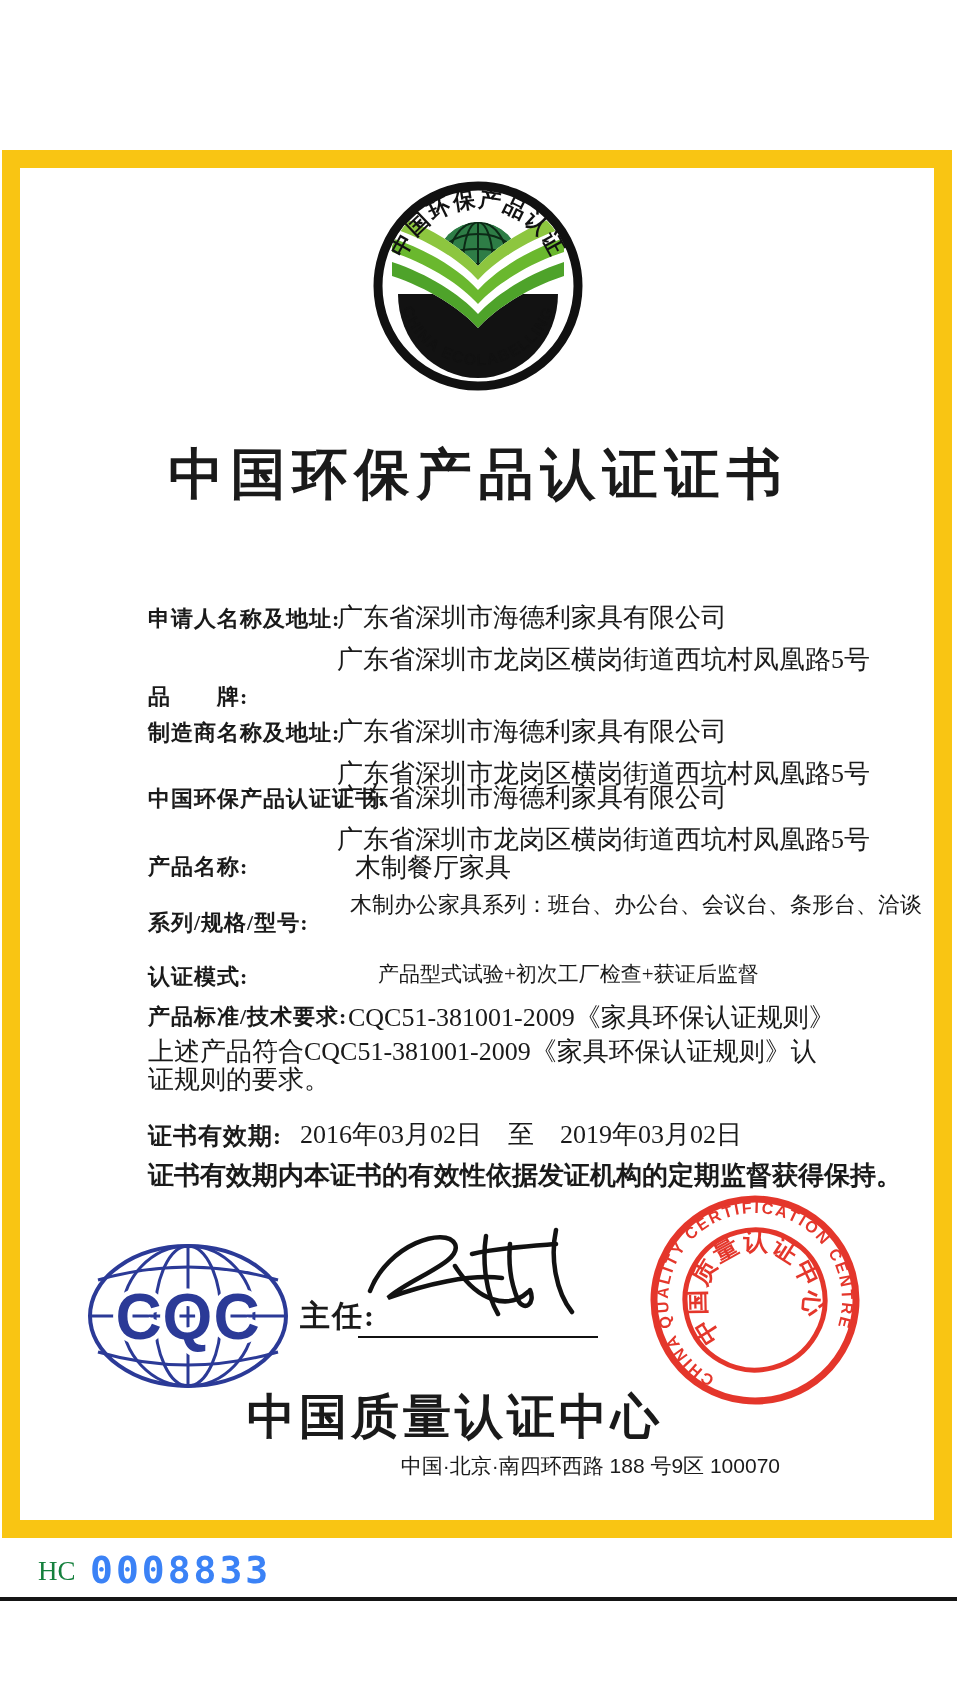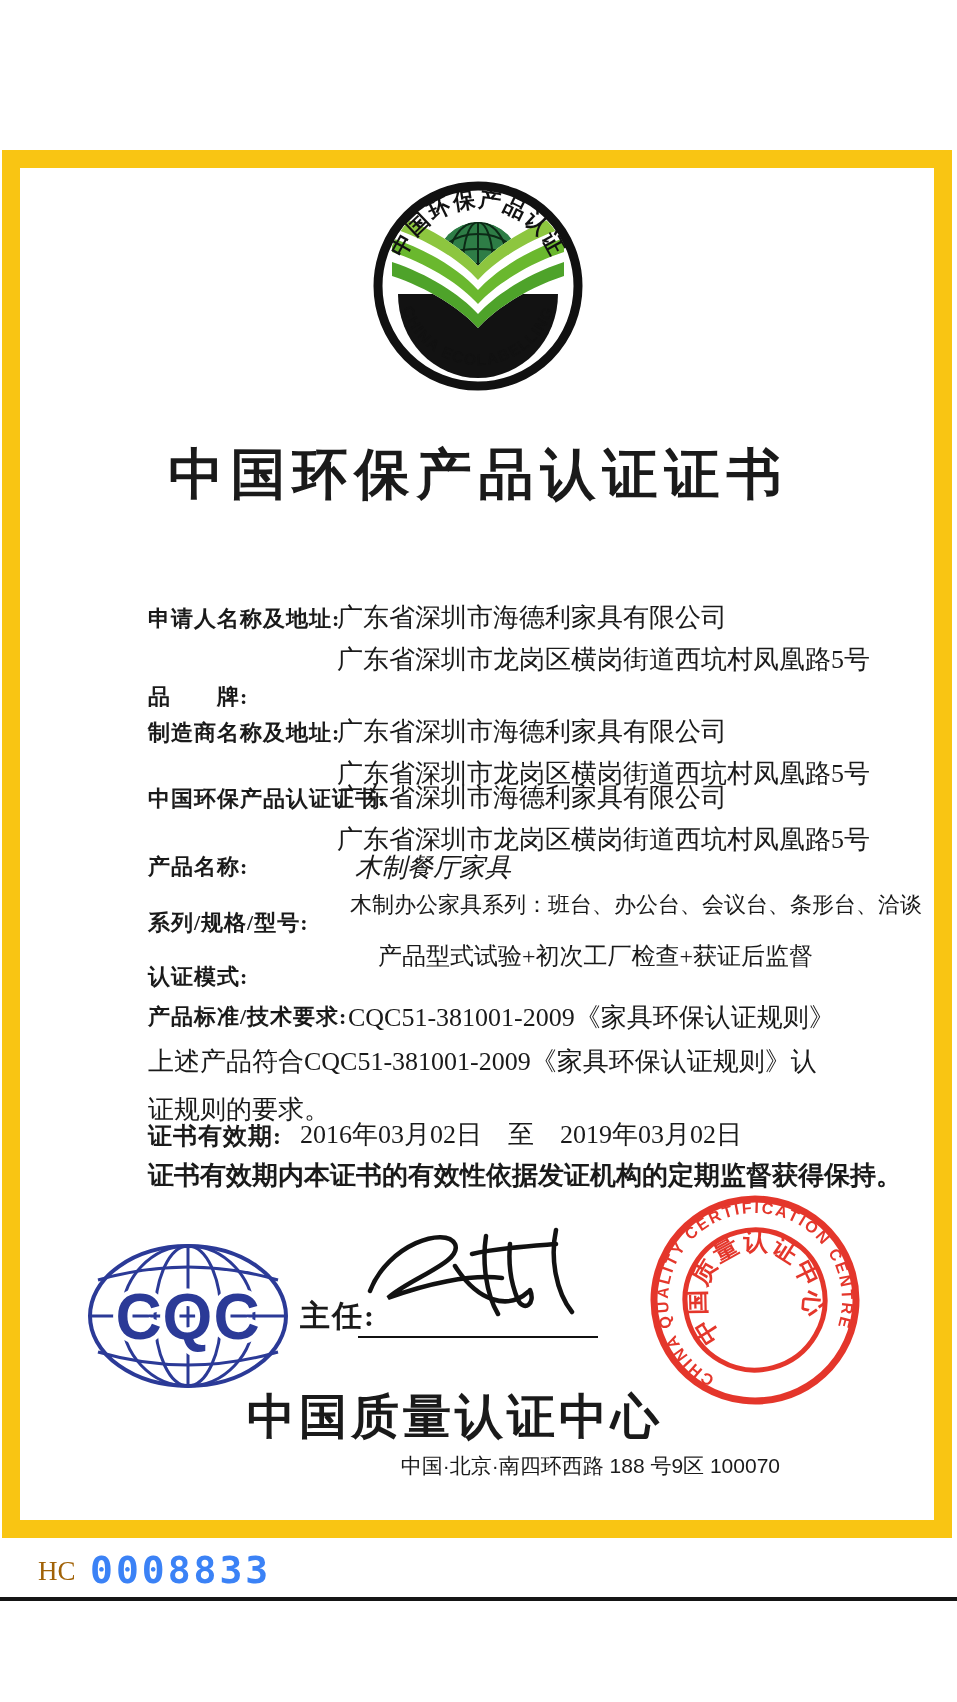--- a/index.html
+++ b/index.html
@@ -6,27 +6,27 @@
   .page{position:relative;width:957px;height:1702px;background:#ffffff;overflow:hidden;
         font-family:"Liberation Serif",serif;color:#1a1a1a;}
   .frame{position:absolute;left:2px;top:150px;width:950px;height:1388px;
          border:18px solid #F9C513;box-sizing:border-box;background:#ffffff;}
   .abs{position:absolute;}
   .title{width:100%;text-align:center;font-size:55px;font-weight:bold;letter-spacing:7px;
          font-family:"Liberation Serif",serif;}
   .lbl{font-size:22px;font-weight:bold;letter-spacing:1px;white-space:nowrap;}
   .val{font-size:26px;white-space:nowrap;}
   .val-sm{font-size:22px;white-space:nowrap;}
-  .para{font-size:26px;line-height:48px;}
+  .para{font-size:26px;line-height:28px;}
   .certno-lbl{font-size:25px;font-weight:bold;}
   .certno-val{font-size:28px;letter-spacing:1px;}
   .org{font-size:48px;font-weight:bold;letter-spacing:4px;font-family:"Liberation Sans",sans-serif;}
   .addr{font-size:21px;font-family:"Liberation Sans",sans-serif;}
   .url{font-size:23px;letter-spacing:1px;font-family:"Liberation Sans",sans-serif;}
-  .serial-prefix{font-size:27px;color:#a16207;font-family:"Liberation Serif",serif;}
+  .serial-prefix{font-size:27px;color:#15803d;font-family:"Liberation Serif",serif;}
   .serial-num{font-size:38px;font-weight:bold;color:#3b82f6;letter-spacing:3px;
               font-family:"DejaVu Sans Mono",monospace;}
   .bottom-line{position:absolute;left:0;top:1597px;width:957px;height:4px;background:#151515;}
   .sigline{position:absolute;left:358px;top:1336px;width:240px;border-bottom:2px solid #111;}
   .director{font-size:30px;font-weight:bold;letter-spacing:2px;}
   svg text{font-family:"Liberation Sans",sans-serif;}
 </style>
 </head>
 <body>
 
@@ -85,27 +85,27 @@
 
   <div class="abs lbl" style="left:148px;top:718px;">制造商名称及地址:</div>
   <div class="abs val" style="left:337px;top:714px;">广东省深圳市海德利家具有限公司</div>
   <div class="abs val" style="left:337px;top:756px;">广东省深圳市龙岗区横岗街道西坑村凤凰路5号</div>
 
   <div class="abs lbl" style="left:148px;top:784px;">中国环保产品认证证书:</div>
   <div class="abs val" style="left:337px;top:780px;">广东省深圳市海德利家具有限公司</div>
   <div class="abs val" style="left:337px;top:822px;">广东省深圳市龙岗区横岗街道西坑村凤凰路5号</div>
 
   <div class="abs lbl" style="left:148px;top:852px;">产品名称:</div>
-  <div class="abs val" style="left:355px;top:850px;font-style:italic;">木制餐厅家具</div>
+  <div class="abs val" style="left:355px;top:850px;">木制餐厅家具</div>
 
   <div class="abs lbl" style="left:148px;top:908px;">系列/规格/型号:</div>
   <div class="abs val-sm" style="left:350px;top:890px;">木制办公家具系列：班台、办公台、会议台、条形台、洽谈</div>
 
   <div class="abs lbl" style="left:148px;top:962px;">认证模式:</div>
-  <div class="abs val" style="left:378px;top:940px;font-size:24px;">产品型式试验+初次工厂检查+获证后监督</div>
+  <div class="abs val" style="left:378px;top:960px;font-size:21px;">产品型式试验+初次工厂检查+获证后监督</div>
 
   <div class="abs lbl" style="left:148px;top:1002px;">产品标准/技术要求:</div>
   <div class="abs val" style="left:348px;top:1000px;">CQC51-381001-2009《家具环保认证规则》</div>
 
   <div class="abs para" style="left:148px;top:1038px;width:690px;">上述产品符合CQC51-381001-2009《家具环保认证规则》认证规则的要求。</div>
 
   <div class="abs lbl" style="left:148px;top:1120px;font-size:24px;">证书有效期:</div>
   <div class="abs val" style="left:300px;top:1117px;">2016年03月02日　至　2019年03月02日</div>
 
   <div class="abs" style="left:148px;top:1158px;font-size:26px;font-weight:bold;white-space:nowrap;">证书有效期内本证书的有效性依据发证机构的定期监督获得保持。</div>

